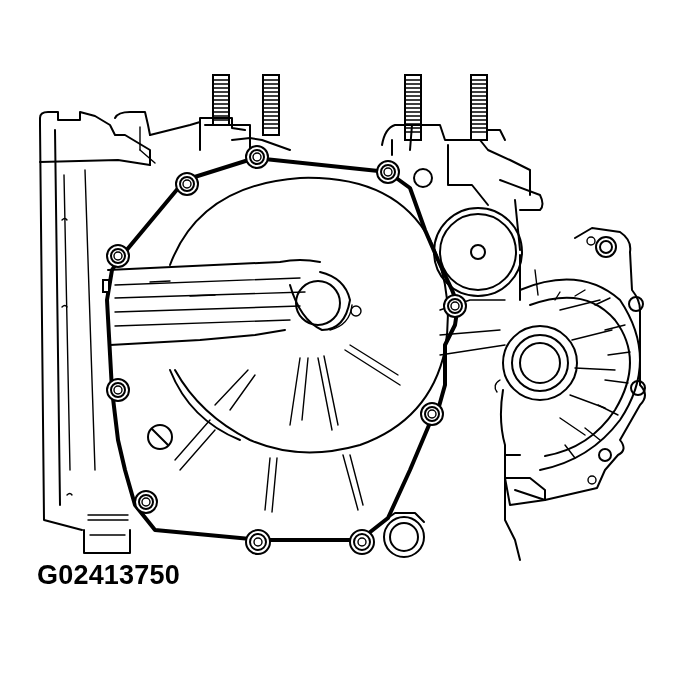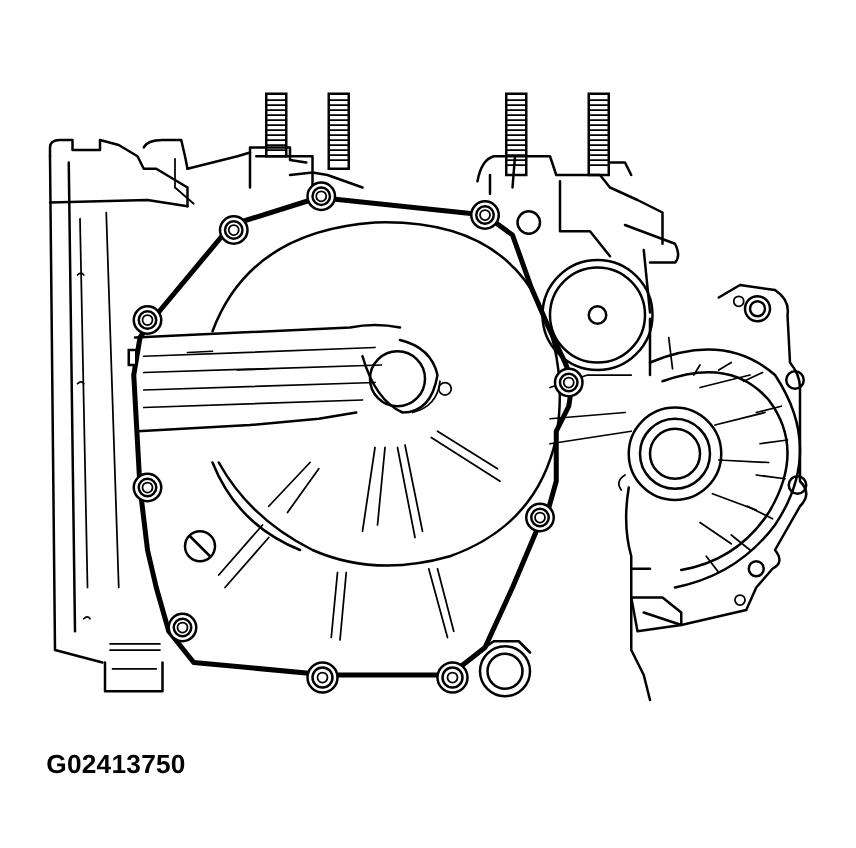--- a/index.html
+++ b/index.html
@@ -21,22 +21,22 @@
       width: 685px;
       height: 678px;
     }
     #illustration .ln { fill: none; stroke: #000; stroke-width: 2; stroke-linecap: round; stroke-linejoin: round; }
     #illustration .thin { fill: none; stroke: #000; stroke-width: 1.4; stroke-linecap: round; stroke-linejoin: round; }
     #illustration .heavy { fill: none; stroke: #000; stroke-width: 4; stroke-linecap: round; stroke-linejoin: round; }
     #illustration .fillw { fill: #fff; stroke: #000; stroke-width: 2; }
     .caption {
       position: absolute;
       left: 37px;
-      top: 600px;
-      font-size: 21px;
+      top: 560px;
+      font-size: 27px;
       font-weight: bold;
       color: #000;
       letter-spacing: 0.2px;
       font-family: "Liberation Sans", sans-serif;
     }
   </style>
 </head>
 <body>
 
 <svg id="illustration" viewBox="0 0 685 678" xmlns="http://www.w3.org/2000/svg">

